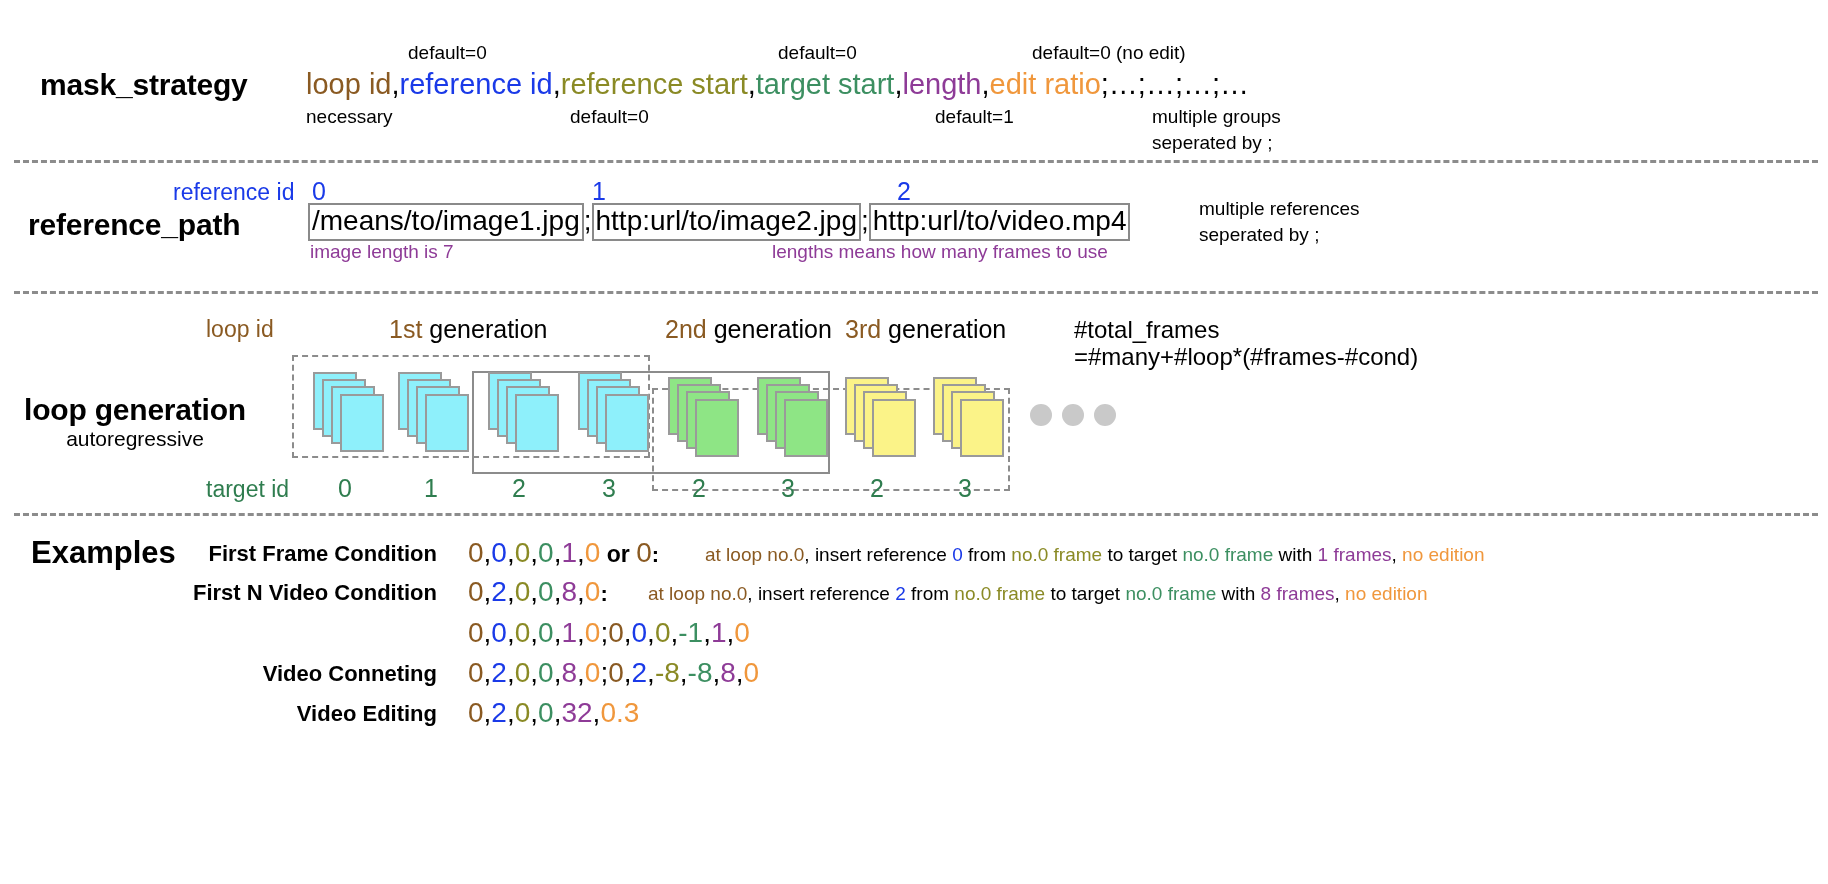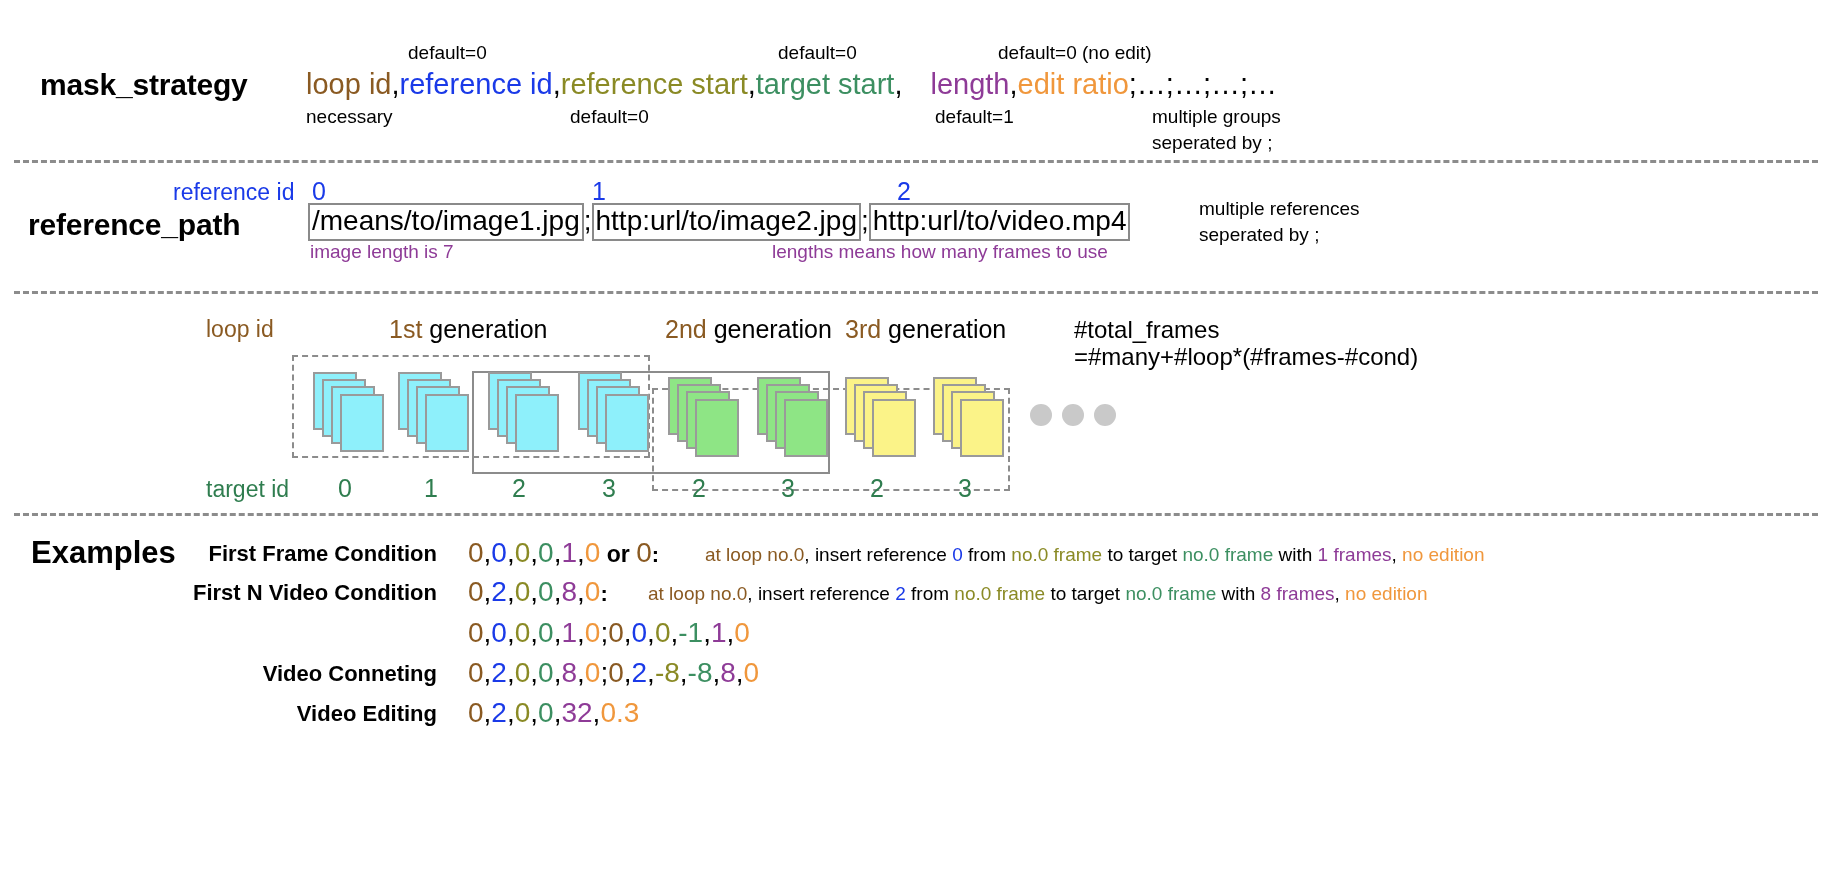--- a/index.html
+++ b/index.html
@@ -31,21 +31,21 @@
     right: 10px;
     border-top: 3px dashed #8c8c8c;
     height: 0;
   }
 
   
   .c-loop    { color: #8a5a22; }
   .c-ref     { color: #1a3ae8; }
   .c-refst   { color: #8a8a25; }
   .c-tgt     { color: #3c8f61; }
-  .c-len     { color: #8e3b97; margin-left: 28px; }
+  .c-len     { color: #8e3b97; }
   .c-edit    { color: #f0973c; }
   .c-black   { color: #000000; }
   .c-purple2 { color: #8e3b97; }
 
   
   .ms-main {
     font-size: 29px;
     white-space: nowrap;
   }
   .small-note {
@@ -113,21 +113,21 @@
 <body>
 
 <div class="page">
 
   <div class="abs" style="left:40px; top:68px;">
     <div class="row-label">mask_strategy</div>
   </div>
 
   <div class="abs small-note" style="left:408px; top:42px;">default=0</div>
   <div class="abs small-note" style="left:778px; top:42px;">default=0</div>
-  <div class="abs small-note" style="left:998px; top:42px;">default=0 (no edit)</div>
+  <div class="abs small-note" style="left:1032px; top:42px;">default=0 (no edit)</div>
 
   <div class="abs ms-main" style="left:306px; top:68px;">
     <span class="c-loop">loop id</span><span class="c-black">,</span><span class="c-ref">reference id</span><span class="c-black">,</span><span class="c-refst">reference start</span><span class="c-black">,</span><span class="c-tgt">target start</span><span class="c-black">,</span><span class="c-len">length</span><span class="c-black">,</span><span class="c-edit">edit ratio</span><span class="c-black">;…;…;…;…</span>
   </div>
 
   <div class="abs small-note" style="left:306px; top:106px;">necessary</div>
   <div class="abs small-note" style="left:570px; top:106px;">default=0</div>
   <div class="abs small-note" style="left:935px; top:106px;">default=1</div>
   <div class="abs small-note" style="left:1152px; top:106px;">multiple groups</div>
   <div class="abs small-note" style="left:1152px; top:132px;">seperated by ;</div>
@@ -148,20 +148,24 @@
   </div>
 
   <div class="abs small-note c-purple2" style="left:310px; top:241px;">image length is 7</div>
   <div class="abs small-note c-purple2" style="left:772px; top:241px;">lengths means how many frames to use</div>
 
   <div class="abs small-note" style="left:1199px; top:198px;">multiple references</div>
   <div class="abs small-note" style="left:1199px; top:224px;">seperated by ;</div>
 
   <div class="hr-dash" style="top:291px;"></div>
 
+  <div class="abs" style="left:24px; top:393px;">
+    <div class="row-label">loop generation</div>
+    <div class="autoreg" style="text-align:center;">autoregressive</div>
+  </div>
 
   <div class="abs tick-loop" style="left:206px; top:316px;">loop id</div>
 
   <div class="abs gen-title" style="left:389px; top:315px;">
     <span class="c-loop">1st</span><span class="c-black"> generation</span>
   </div>
   <div class="abs gen-title" style="left:665px; top:315px;">
     <span class="c-loop">2nd</span><span class="c-black"> generation</span>
   </div>
   <div class="abs gen-title" style="left:845px; top:315px;">

